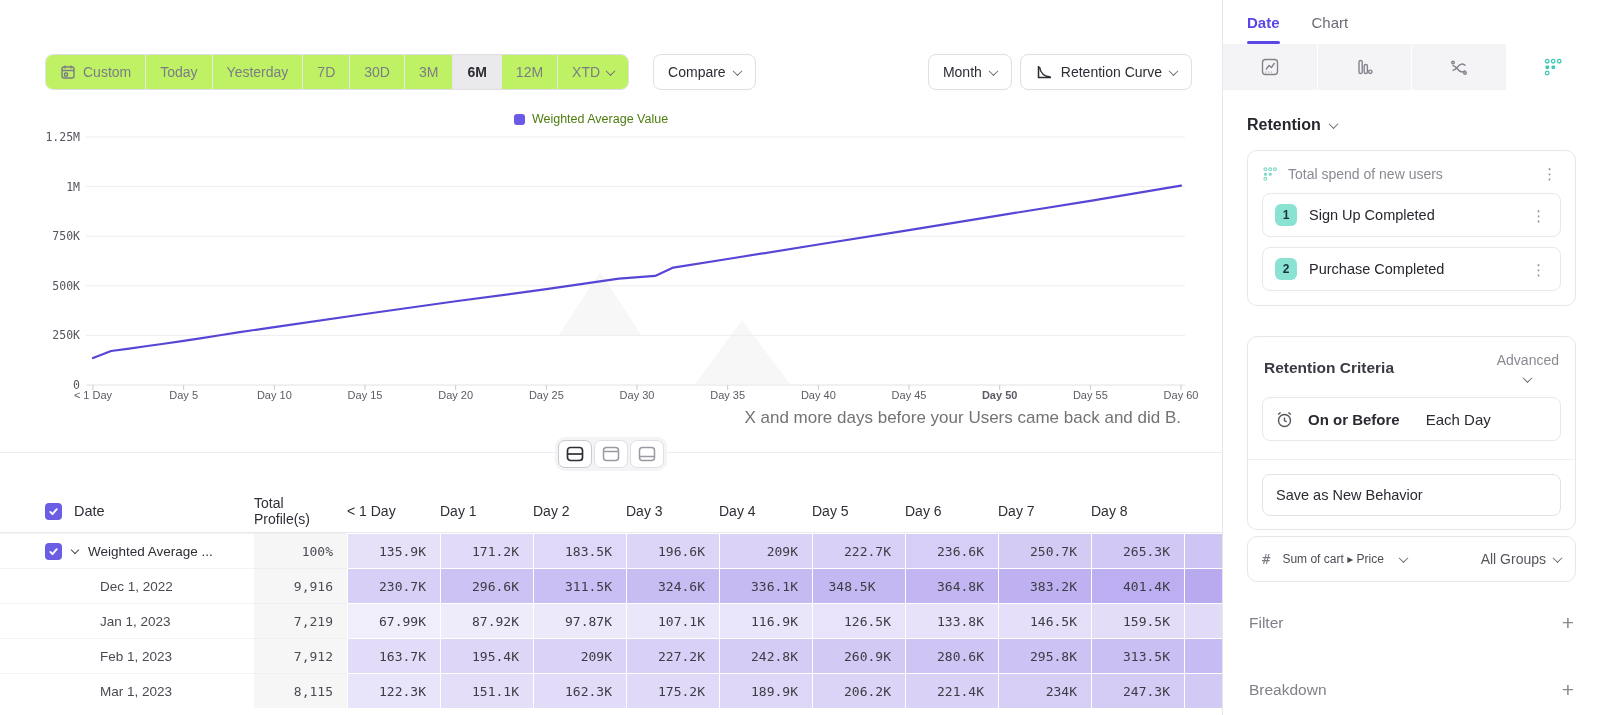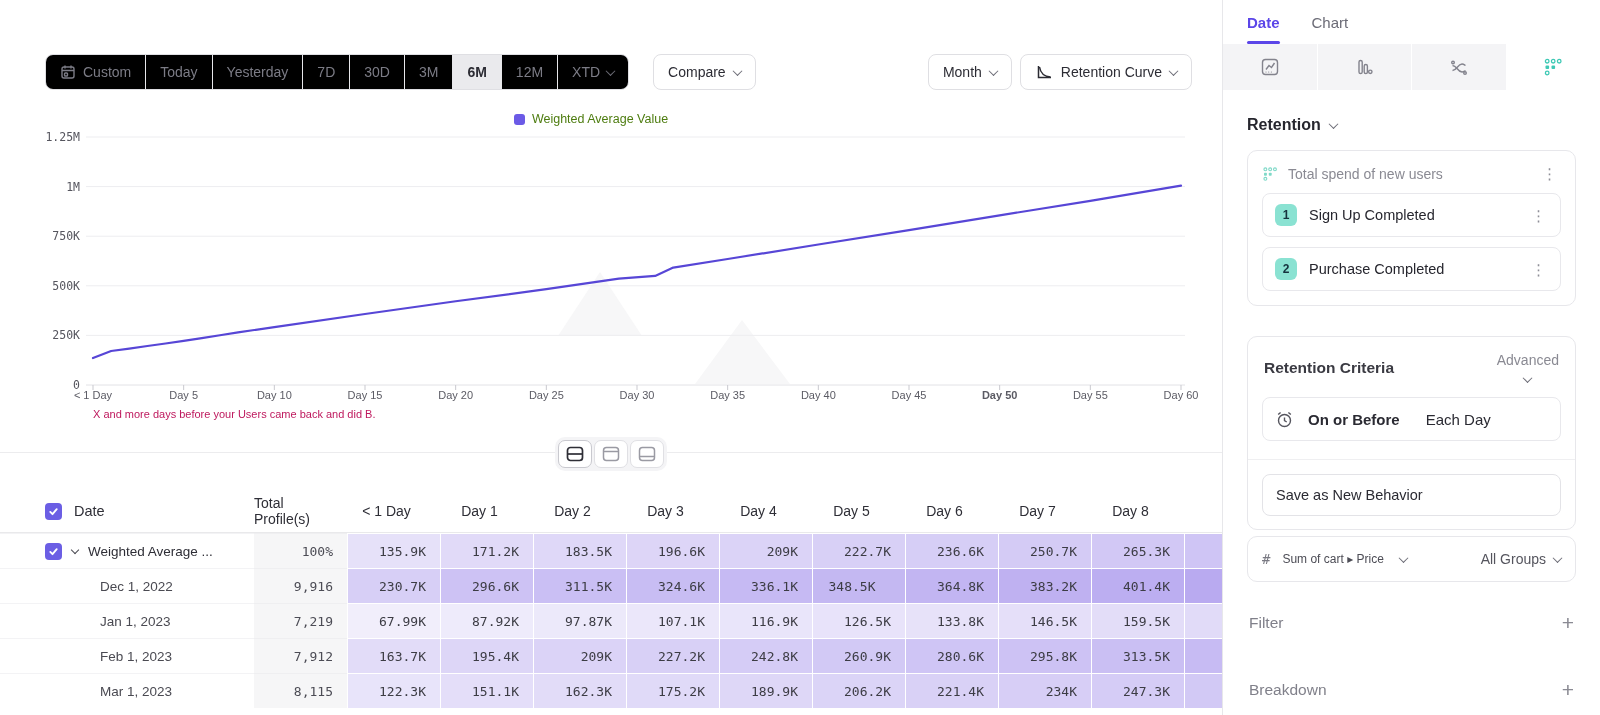--- a/index.html
+++ b/index.html
@@ -8,59 +8,59 @@
   .app { display:flex; width:1600px; height:715px; }
   .main { position:relative; width:1222px; height:715px; flex:0 0 1222px; }
   .mono { font-family:"DejaVu Sans Mono", monospace; }
 
   
   .toolbar { position:absolute; top:54px; left:45px; right:30px; height:36px;
     display:flex; align-items:center; }
   .seg { display:flex; align-items:stretch; height:36px; border:1px solid #dfdfe3;
     border-radius:8px; overflow:hidden; background:#fff; }
   .seg-item { display:flex; align-items:center; gap:7px; padding:0 14px; font-size:14px;
-    color:#7c7c86; border-left:1px solid #e7e7ea; cursor:pointer; white-space:nowrap; background:#000000;}
+    color:#7c7c86; border-left:1px solid #e7e7ea; cursor:pointer; white-space:nowrap; background:#bef264;}
   .seg-item:first-child { border-left:none; }
   .seg-item.active { background:#eaeaed; color:#2c2c34; font-weight:700; }
   .btn { display:flex; align-items:center; gap:8px; height:36px; padding:0 14px;
     border:1px solid #dfdfe3; border-radius:8px; background:#fff; font-size:14px;
     color:#2c2c34; cursor:pointer; white-space:nowrap; }
   .chev { width:7px; height:7px; border-right:1.6px solid #6d6d77; border-bottom:1.6px solid #6d6d77;
     transform:rotate(45deg) translate(-1px,-1px); display:inline-block; flex:0 0 auto; }
   .toolbar-right { margin-left:auto; display:flex; gap:8px; }
 
   
   .chartwrap { position:absolute; top:90px; left:0; width:1222px; height:347px; }
   .legend { position:absolute; top:22px; left:0; right:40px; display:flex;
     justify-content:center; align-items:center; gap:7px; font-size:12.5px; color:#4d7c0f; }
   .legend-sq { width:11px; height:11px; border-radius:3px; }
   #chartsvg { position:absolute; top:0; left:0; }
   #ylabels span { position:absolute; width:54px; left:26px; text-align:right;
     font-family:"DejaVu Sans Mono", monospace; font-size:11.5px; color:#55555e; }
   #xlabels span { position:absolute; transform:translateX(-50%); font-size:11px;
     color:#5b5b64; white-space:nowrap; }
-  .axis-note { position:absolute; top:318px; left:93px; width:1088px; text-align:left;
-    font-size:11px; color:#be185d; }
+  .axis-note { position:absolute; top:318px; left:93px; width:1088px; text-align:right;
+    font-size:17px; color:#737373; }
 
   
   .splitbar { position:absolute; top:437px; left:0; width:1222px; height:34px; }
   .splitbar .rule { position:absolute; top:15px; left:0; right:0; height:1px; background:#ececee; }
   .toggles { position:absolute; top:0; left:50%; transform:translateX(-50%);
     display:flex; gap:2px; background:#f4f4f6; border-radius:10px; padding:3px; }
   .toggle { width:34px; height:28px; background:#fff; border:1px solid #e0e0e4; border-radius:7px;
     display:flex; align-items:center; justify-content:center; cursor:pointer; }
   .toggle.sel { border-color:#c9c9cf; }
 
   
   #tablegrid { position:absolute; top:490px; left:0; width:1222px;
     display:grid; grid-template-columns:254px 93px repeat(9,93px) 38px;
     grid-template-rows:43px repeat(5,35px); }
   .th { display:flex; align-items:center; font-size:14px; color:#2e2e36;
     border-bottom:1px solid #e9e9eb; }
-  .th.num { justify-content:center; padding-right:14px; }
+  .th.num { justify-content:flex-start; padding-right:14px; }
   .th-date { gap:12px; padding-left:45px; font-size:14.5px; }
   .td { display:flex; align-items:center; justify-content:flex-end; padding-right:14px;
     font-family:"DejaVu Sans Mono", monospace; font-size:13px; color:#3c3c44;
     border-left:1px solid #fff; border-top:1px solid #fff; }
   .td.prof { background:#f6f6f7; color:#4c4c55; border-top:1px solid #efeff1; border-left:none; }
   .td-date { display:flex; align-items:center; font-family:"Liberation Sans",sans-serif;
     font-size:13.5px; color:#4a4a52; border-top:1px solid #f3f3f5; padding-left:100px;
     justify-content:flex-start; }
   .td-date.first { padding-left:45px; gap:10px; color:#2e2e36; }
   .edge { border-left:1px solid #fff; border-top:1px solid #fff; }

